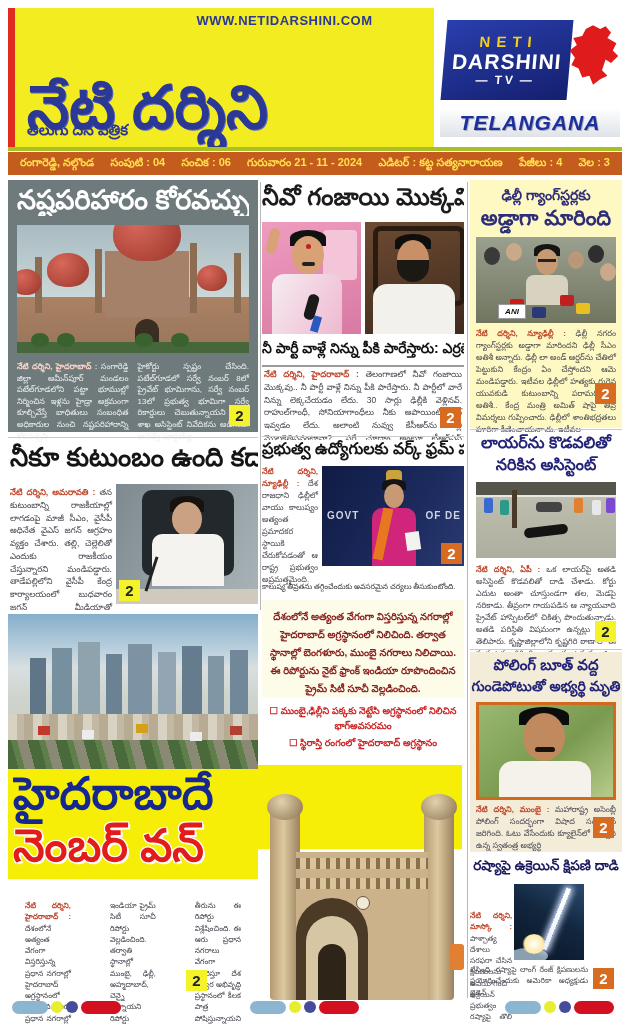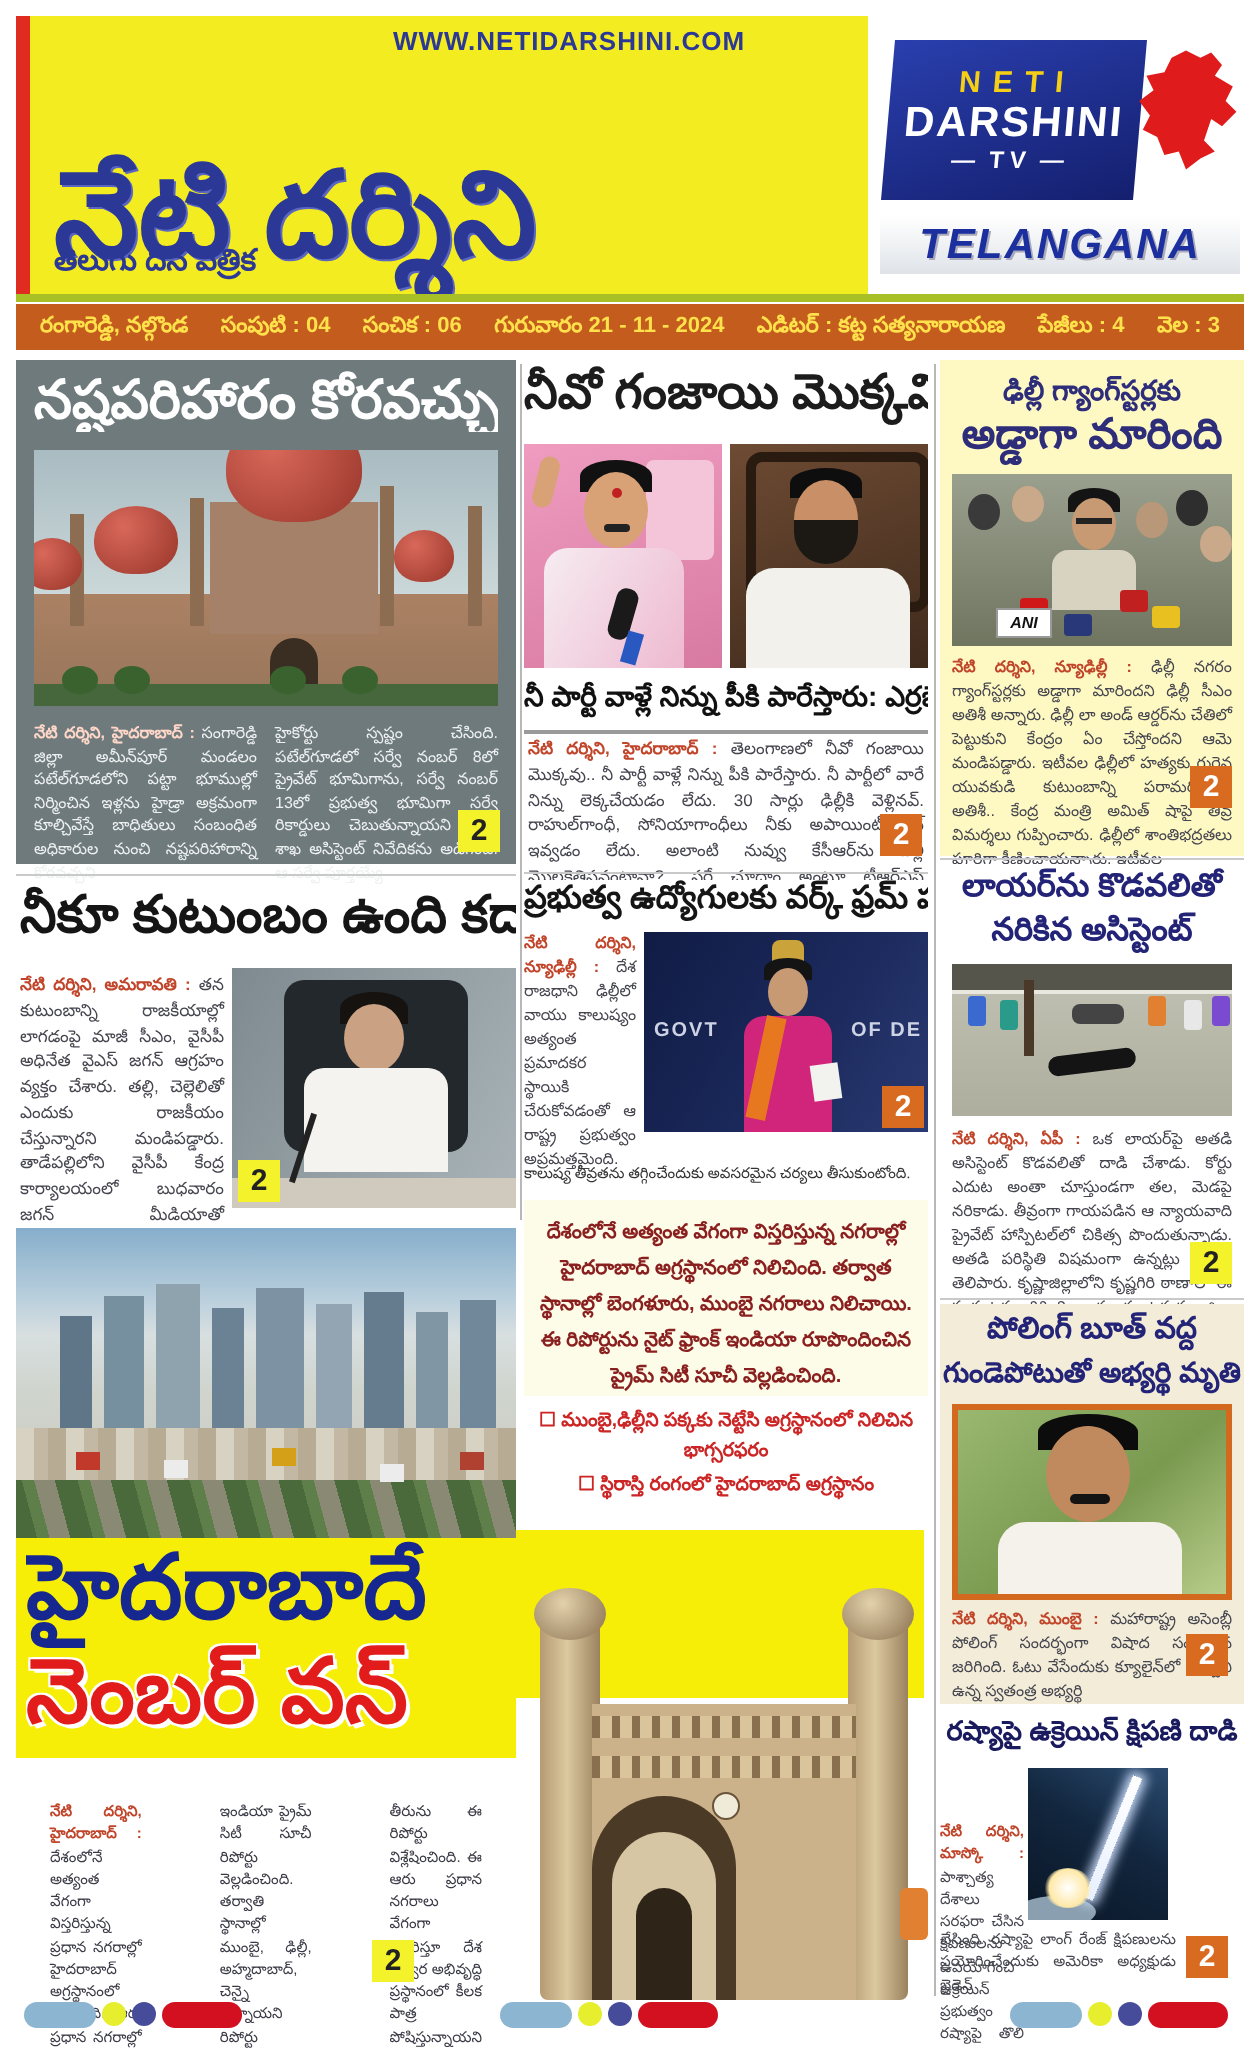--- a/index.html
+++ b/index.html
@@ -446,21 +446,21 @@
       <div id="city-low"></div>
     <div class="c-h" id="ch1"></div>
       <div class="c-h" id="ch2"></div>
       <div class="c-h" id="ch3"></div>
     <div class="c-h" id="ch4"></div>
       <div class="c-h" id="ch5"></div>
   </div>
   <div class="abs" id="yellow-left"></div>
   <div class="abs" id="yellow-mid"></div>
   <div class="abs" id="infobox">దేశంలోనే అత్యంత వేగంగా విస్తరిస్తున్న నగరాల్లో హైదరాబాద్ అగ్రస్థానంలో నిలిచింది. తర్వాత స్థానాల్లో బెంగళూరు, ముంబై నగరాలు నిలిచాయి. ఈ రిపోర్టును నైట్ ఫ్రాంక్ ఇండియా రూపొందించిన ప్రైమ్ సిటీ సూచీ వెల్లడించింది.</div>
-  <div class="abs bullet" id="bullet1">☐ ముంబై,ఢిల్లీని పక్కకు నెట్టేసి అగ్రస్థానంలో నిలిచిన భాగ్సరఫరం</div>
+  <div class="abs bullet" id="bullet1">☐ ముంబై,ఢిల్లీని పక్కకు నెట్టేసి అగ్రస్థానంలో నిలిచిన భాగ్అవసరమం</div>
   <div class="abs bullet" id="bullet2">☐ స్థిరాస్తి రంగంలో హైదరాబాద్ అగ్రస్థానం</div>
   <div class="abs" id="lead-h1">హైదరాబాదే</div>
   <div class="abs" id="lead-h2">నెంబర్ వన్</div>
   <div class="abs" id="ph-char">
     <div class="minar" id="minL"></div>
       <div class="minar" id="minR"></div>
     <div id="char-mid">
       <div class="char-gal" id="gal1"></div>
         <div class="char-gal" id="gal2"></div>
       <div id="char-clock"></div>

